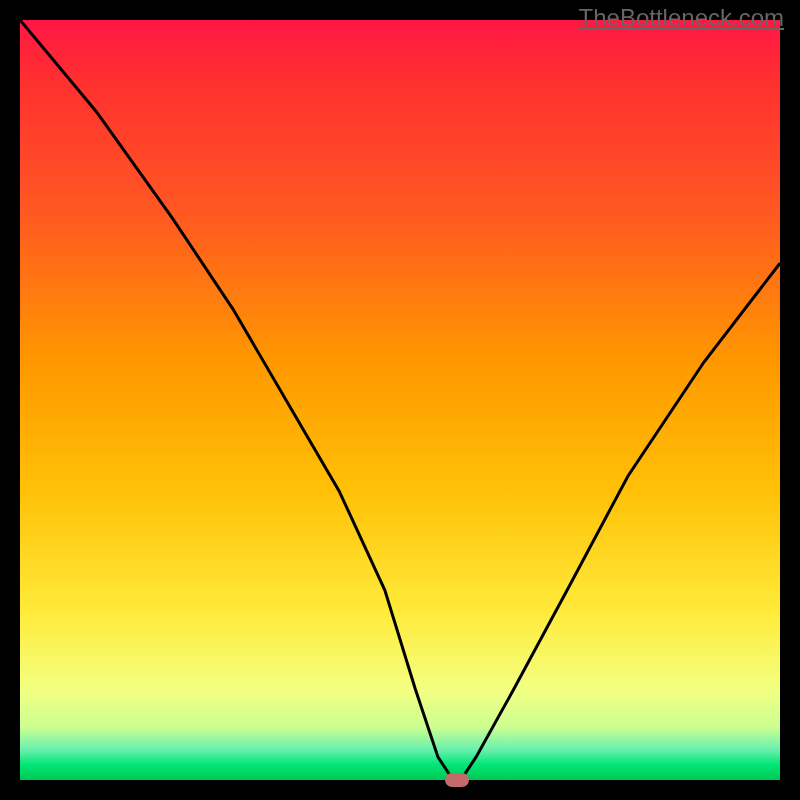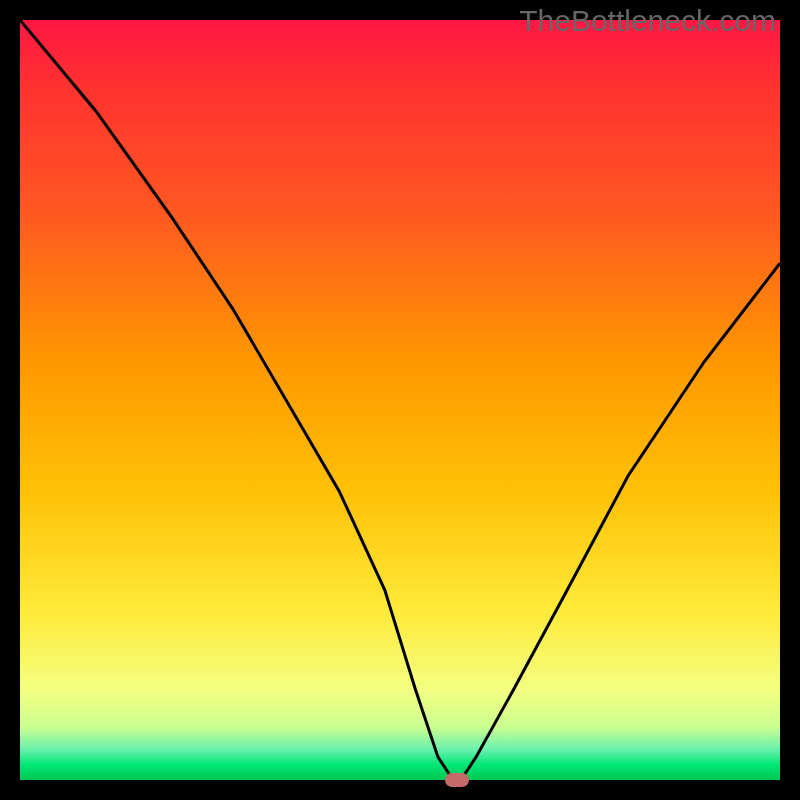--- a/index.html
+++ b/index.html
@@ -7,24 +7,25 @@
     padding: 0;
     width: 800px;
     height: 800px;
     background: #000;
     font-family: Arial, Helvetica, sans-serif;
     position: relative;
   }
   .watermark {
     position: absolute;
     top: 4px;
-    right: 24px;
+    right: 16px;
     color: #666;
-    font-size: 30px;
+    font-size: 24px;
     z-index: 10;
+    text-decoration: underline;
   }
   .chart-area {
     position: absolute;
     left: 20px;
     top: 20px;
     width: 760px;
     height: 760px;
     background: linear-gradient(to bottom,
       #ff1744 0%,
       #ff3030 8%,

